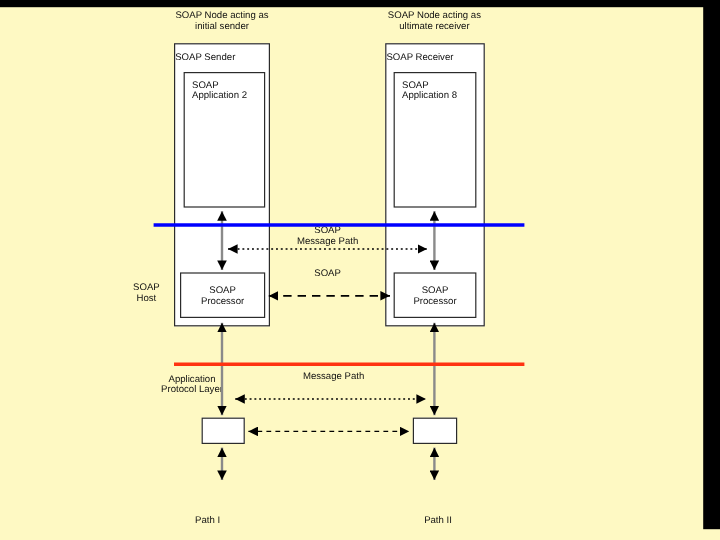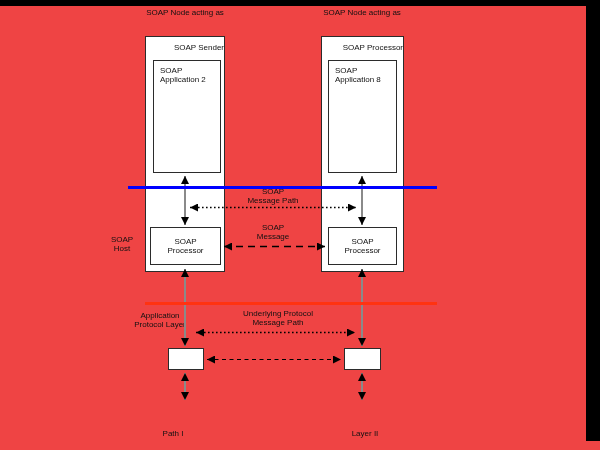--- a/index.html
+++ b/index.html
@@ -1,33 +1,33 @@
 <!DOCTYPE html>
 <html><head>
 <meta charset="utf-8">
 <style>
   html,body { margin:0; padding:0; background:#fff; }
   #canvas {
-    position:relative; width:600px; height:450px; background:#ef4444;
+    position:relative; width:600px; height:450px; background:#fef9c3;
     font-family:"Liberation Sans", sans-serif; overflow:hidden;
   }
   .bar { position:absolute; background:#000; }
   #bar-top { left:0; top:0; width:600px; height:6px; }
   #bar-right { left:586px; top:0; width:14px; height:441px; }
 
   .lbl { position:absolute; font-size:8px; line-height:9px; color:#111;
          text-align:center; white-space:nowrap; }
   .box { position:absolute; box-sizing:border-box; border:1px solid #2b2b2b; background:#fff; }
 
   #title-left  { left:115px; top:8px;  width:140px; }
   #title-right { left:292px; top:8px;  width:140px; }
 
   #sender-box   { left:145px; top:36px;  width:80px; height:236px; }
   #receiver-box { left:321px; top:36px;  width:83px; height:236px; }
-  .node-label { position:absolute; left:0; right:0; top:6px; font-size:8px; text-align:right; color:#111; }
+  .node-label { position:absolute; left:0; right:0; top:6px; font-size:8px; text-align:left; color:#111; }
 
   #app1-box { left:153px; top:60px; width:68px; height:113px; }
   #app2-box { left:328px; top:60px; width:69px; height:113px; }
   .app-text { position:absolute; left:6px; top:5px; font-size:8px; line-height:9px; color:#111; text-align:left; }
 
   #proc1-box { left:150px; top:227px; width:71px; height:38px; }
   #proc2-box { left:328px; top:227px; width:69px; height:38px; }
   .proc-text { position:absolute; left:0; right:0; top:9px; font-size:8px; line-height:9px; text-align:center; color:#111; }
 
   #small-box-1 { left:168px; top:348px; width:36px; height:22px; }
@@ -46,30 +46,32 @@
 </head>
 <body>
 
 <div id="canvas">
 
   <div id="bar-top" class="bar"></div>
   <div id="bar-right" class="bar"></div>
 
   <div id="title-left" class="lbl">
     <div>SOAP Node acting as</div>
+    <div>initial sender</div>
   </div>
   <div id="title-right" class="lbl">
     <div>SOAP Node acting as</div>
+    <div>ultimate receiver</div>
   </div>
 
   <div id="sender-box" class="box">
     <div class="node-label">SOAP Sender</div>
   </div>
   <div id="receiver-box" class="box">
-    <div class="node-label">SOAP Processor</div>
+    <div class="node-label">SOAP Receiver</div>
   </div>
 
   <div id="app1-box" class="box">
     <div class="app-text">
       <div>SOAP</div>
       <div>Application 2</div>
     </div>
   </div>
   <div id="app2-box" class="box">
     <div class="app-text">
@@ -102,29 +104,27 @@
     <div>Application</div>
     <div>Protocol Layer</div>
   </div>
 
   <div id="lbl-soap-msg-path" class="lbl">
     <div>SOAP</div>
     <div>Message Path</div>
   </div>
   <div id="lbl-soap-message" class="lbl">
     <div>SOAP</div>
-    <div>Message</div>
   </div>
   <div id="lbl-underlying-path" class="lbl">
-    <div>Underlying Protocol</div>
     <div>Message Path</div>
   </div>
 
   <div id="lbl-host1" class="lbl">Path I</div>
-  <div id="lbl-host2" class="lbl">Layer II</div>
+  <div id="lbl-host2" class="lbl">Path II</div>
 
   <svg id="connectors" viewBox="0 0 600 450" xmlns="http://www.w3.org/2000/svg">
     <defs>
       <marker id="ah" viewBox="0 0 10 10" refX="10" refY="5" markerWidth="8" markerHeight="8" markerUnits="userSpaceOnUse" orient="auto-start-reverse">
         <path d="M0,0 L10,5 L0,10 z" fill="#000"></path>
       </marker>
     </defs>
 
     <line x1="185" y1="176" x2="185" y2="225" stroke="#8a8a8a" stroke-width="2" marker-start="url(#ah)" marker-end="url(#ah)"></line>
     <line x1="362" y1="176" x2="362" y2="225" stroke="#8a8a8a" stroke-width="2" marker-start="url(#ah)" marker-end="url(#ah)"></line>

